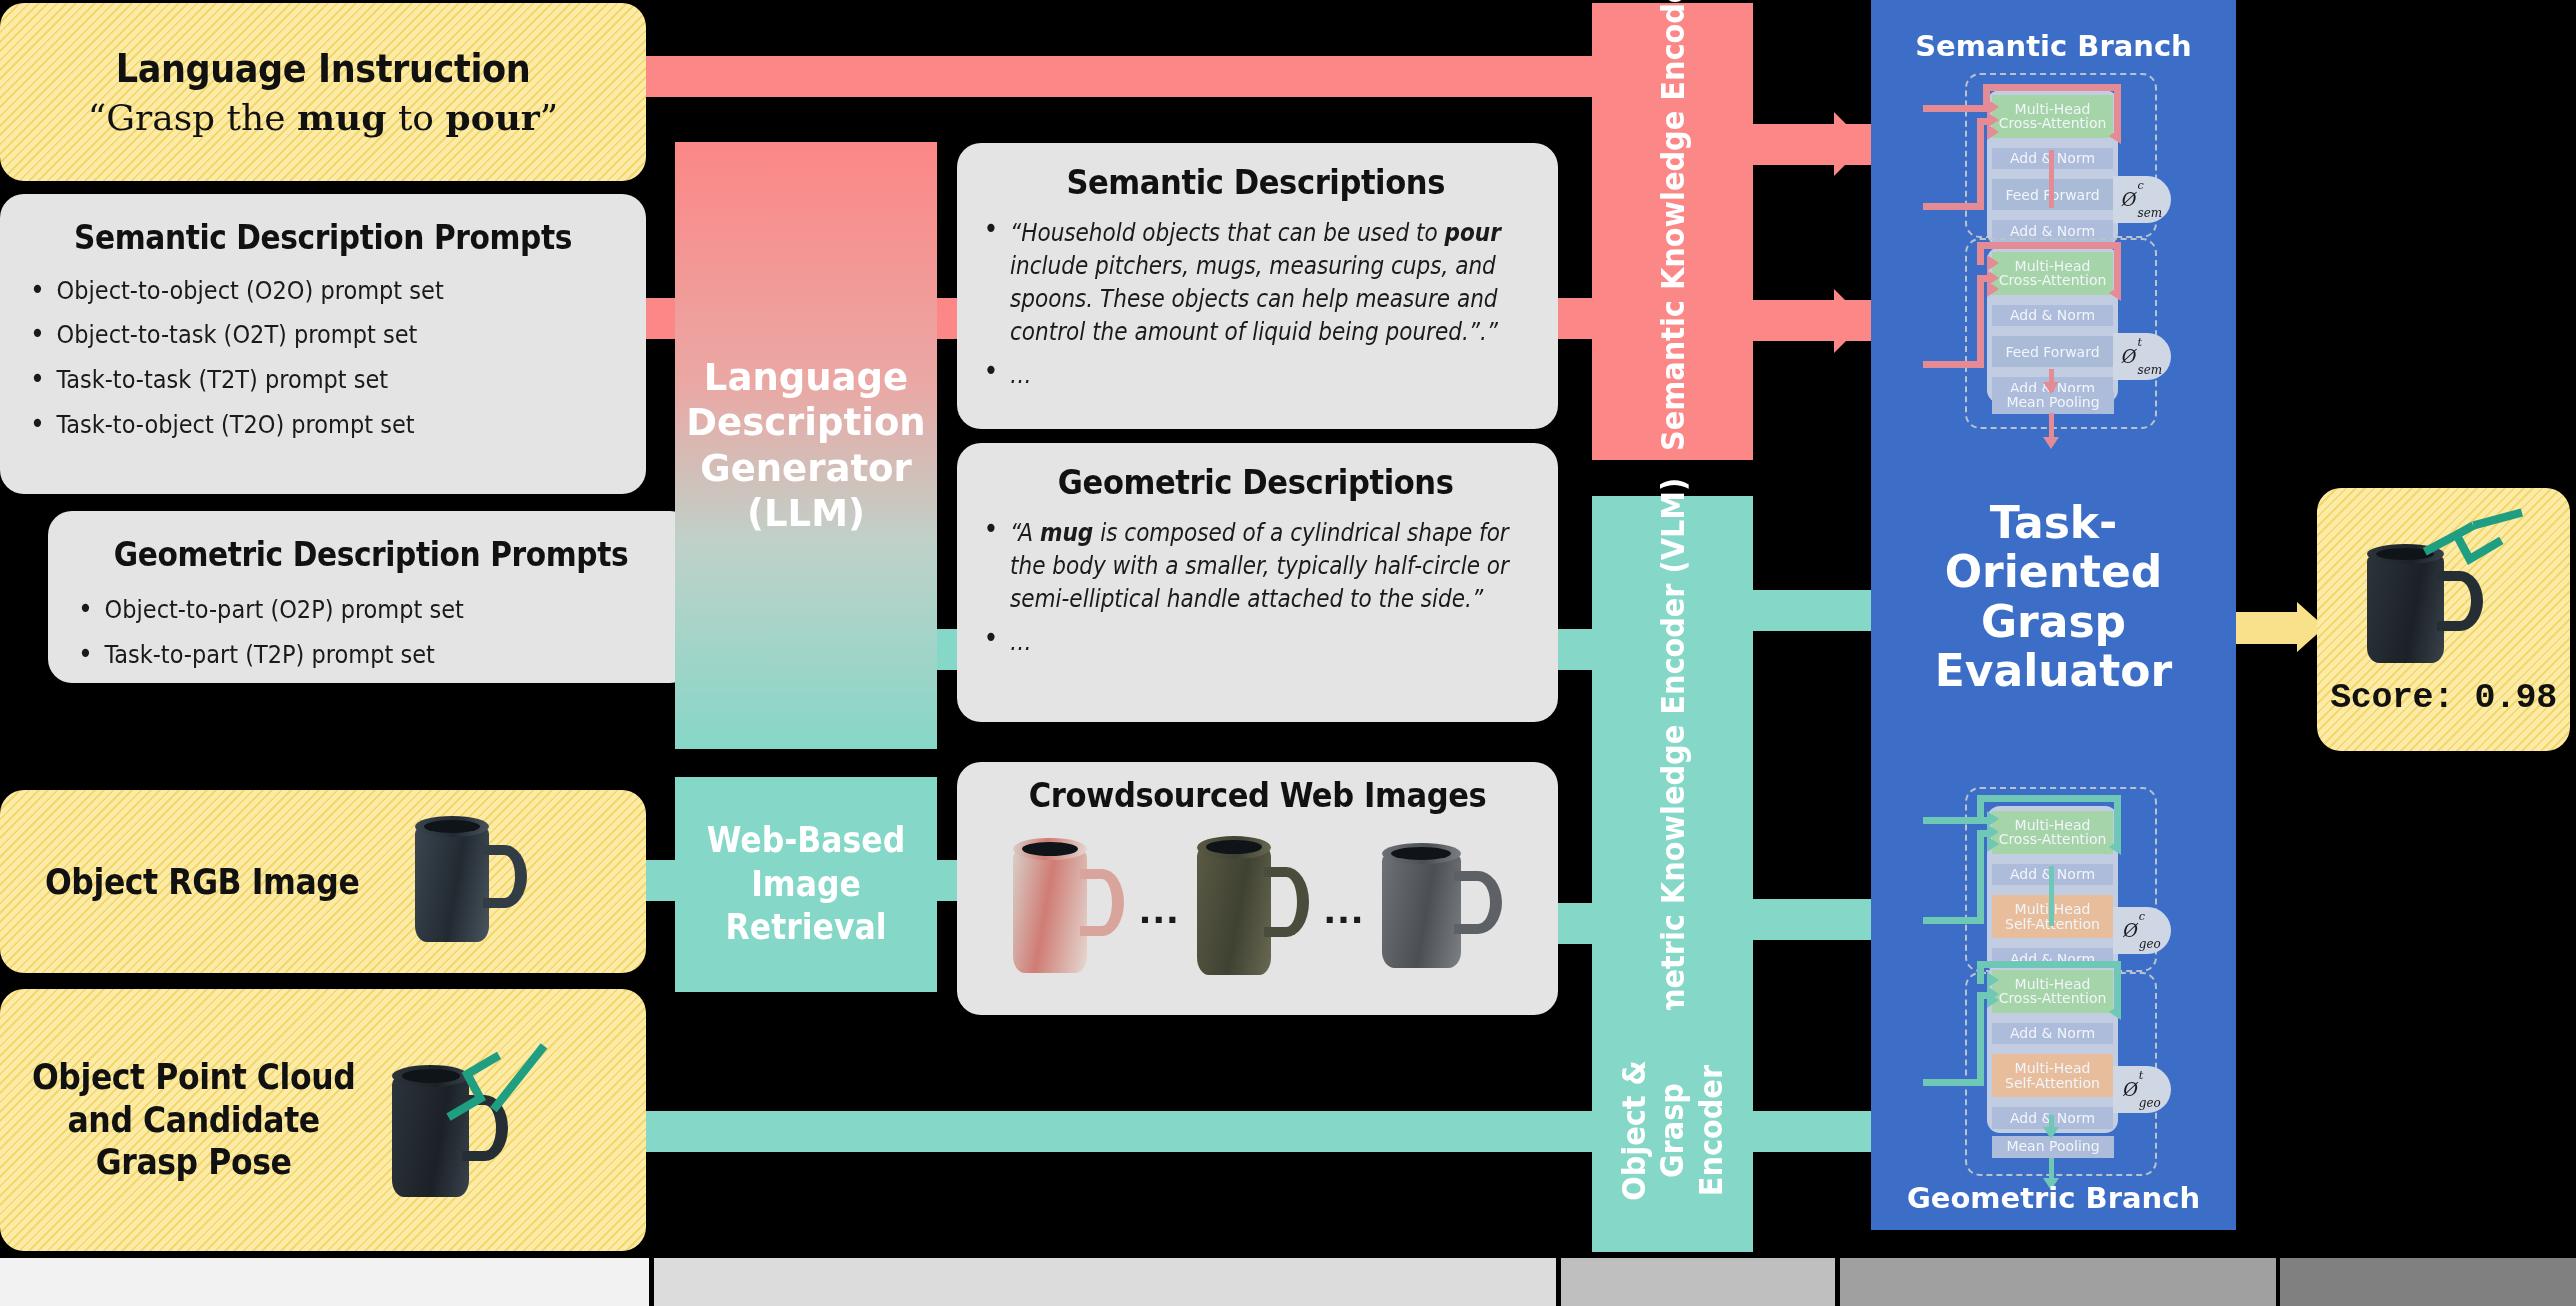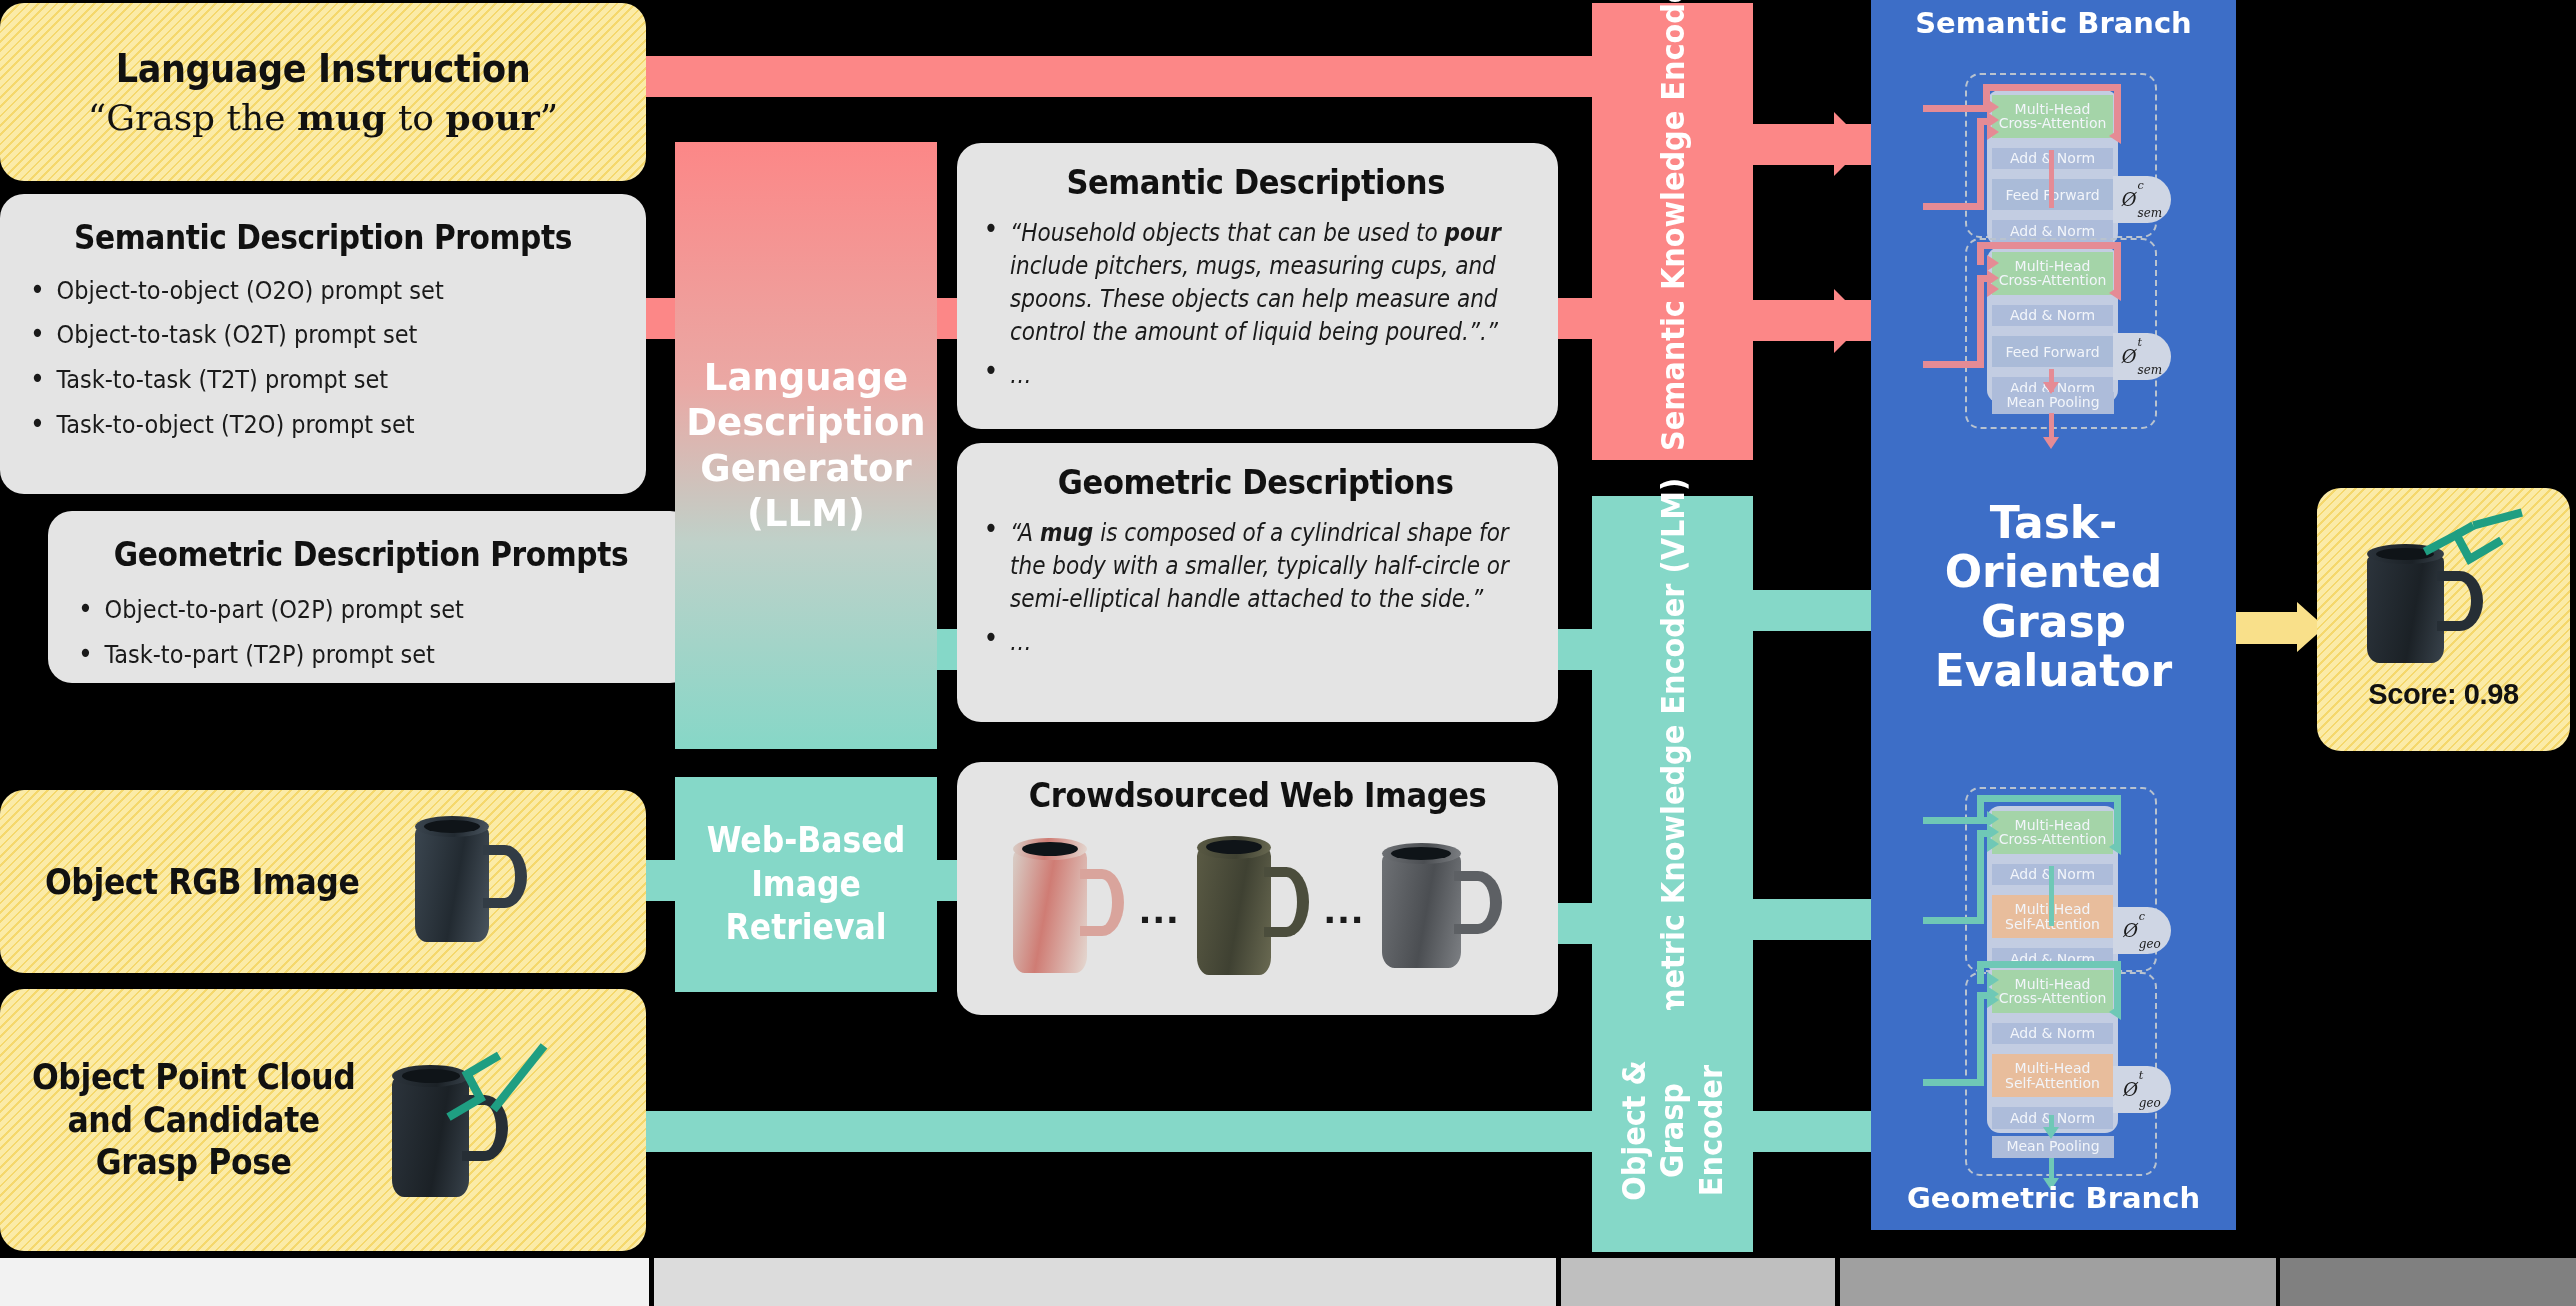--- a/index.html
+++ b/index.html
@@ -331,21 +331,21 @@
   <div class="enc teal abs" style="left:1592px; top:496px; width:161px; height:600px;">
     <div class="rot" style="font-size:32px; width:571px;">Geometric Knowledge Encoder (VLM)</div>
   </div>
 
   <div class="enc teal abs" style="left:1592px; top:1010px; width:161px; height:242px;">
     <div class="rot" style="font-size:32px; width:225px; white-space:normal; line-height:1.2;">Object &amp; Grasp Encoder</div>
   </div>
 
   <div class="evaluator abs" style="left:1871px; top:0px; width:365px; height:1230px;">
 
-    <div class="branch-label" style="position:absolute; top:6px;">Semantic Branch</div>
+    <div class="branch-label" style="position:absolute; top:29px;">Semantic Branch</div>
 
     <div class="dashbox" style="left:94px; top:73px; width:192px; height:165px;"></div>
 
     <div class="tblock" style="left:116px; top:90px; width:131px;">
       <div class="trow mhca">
         <div>Multi-Head</div>
         <div>Cross-Attention</div>
       </div>
       <div class="trow an">Add &amp; Norm</div>
       <div class="trow ff">Feed Forward</div>
@@ -481,21 +481,21 @@
           <div class="handle"></div>
       </div>
       <svg class="grasp" style="left:67px; top:0px;" width="122" height="98" viewBox="0 0 130 105">
         <g fill="none" stroke="#1f9e82" stroke-width="9" stroke-linecap="butt">
           <path d="M8,50 L42,32 L56,58 L90,38"></path>
           <path d="M60,22 L112,8"></path>
           <path d="M42,32 L60,22"></path>
         </g>
       </svg>
     </div>
-    <div class="boxtitle" style="font-size:29px; font-family:Liberation Sans, sans-serif;">Score: 0.98</div>
+    <div class="boxtitle" style="font-size:35px; font-family:Liberation Mono, monospace;">Score: 0.98</div>
   </div>
 
   <div class="bottomstrip">
     <div class="bseg" style="left:0px;    width:649px;  background:#f2f2f2;"></div>
     <div class="bseg" style="left:654px;  width:902px;  background:#dcdcdc;"></div>
     <div class="bseg" style="left:1561px; width:274px;  background:#bfbfbf;"></div>
     <div class="bseg" style="left:1840px; width:436px;  background:#a0a0a0;"></div>
     <div class="bseg" style="left:2280px; width:296px;  background:#808080;"></div>
   </div>
 

